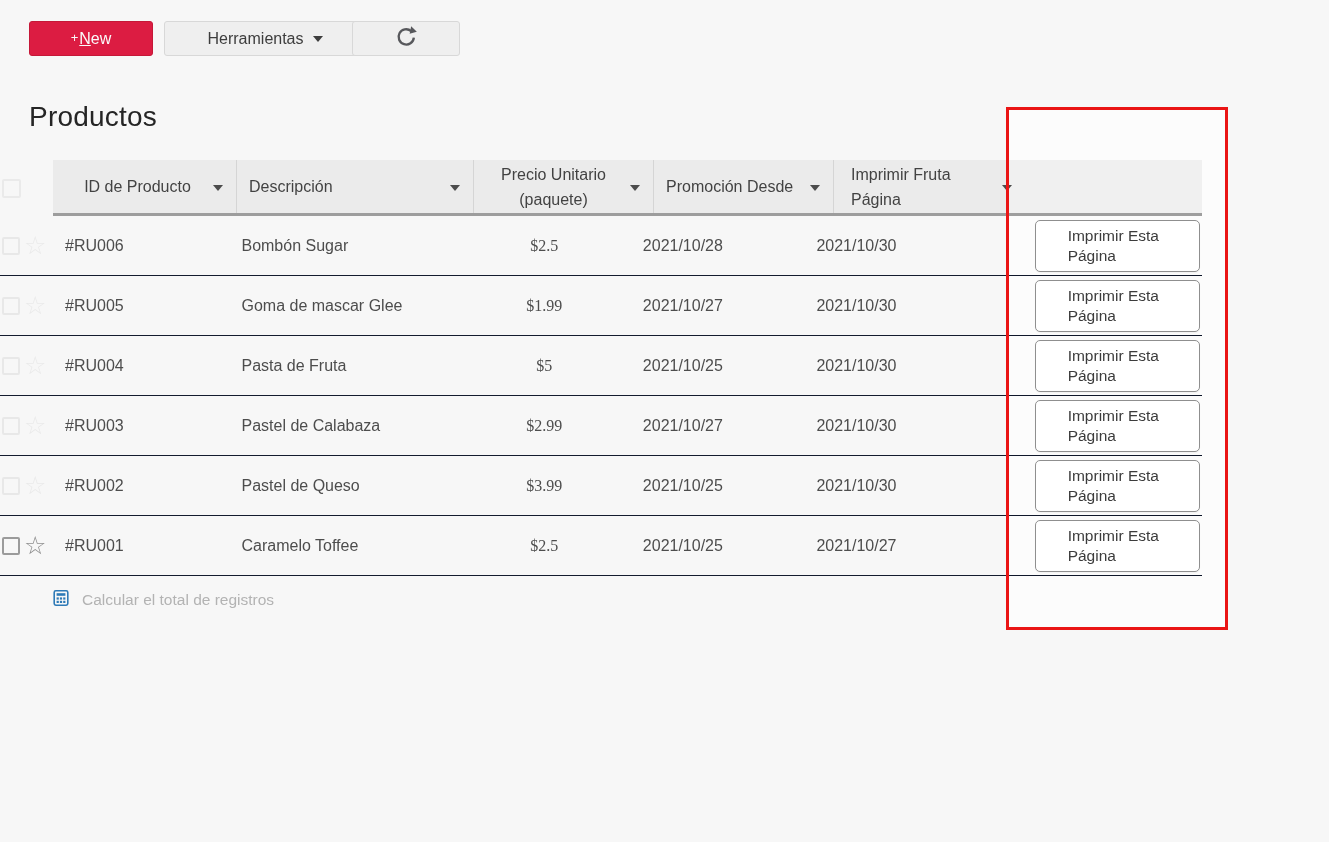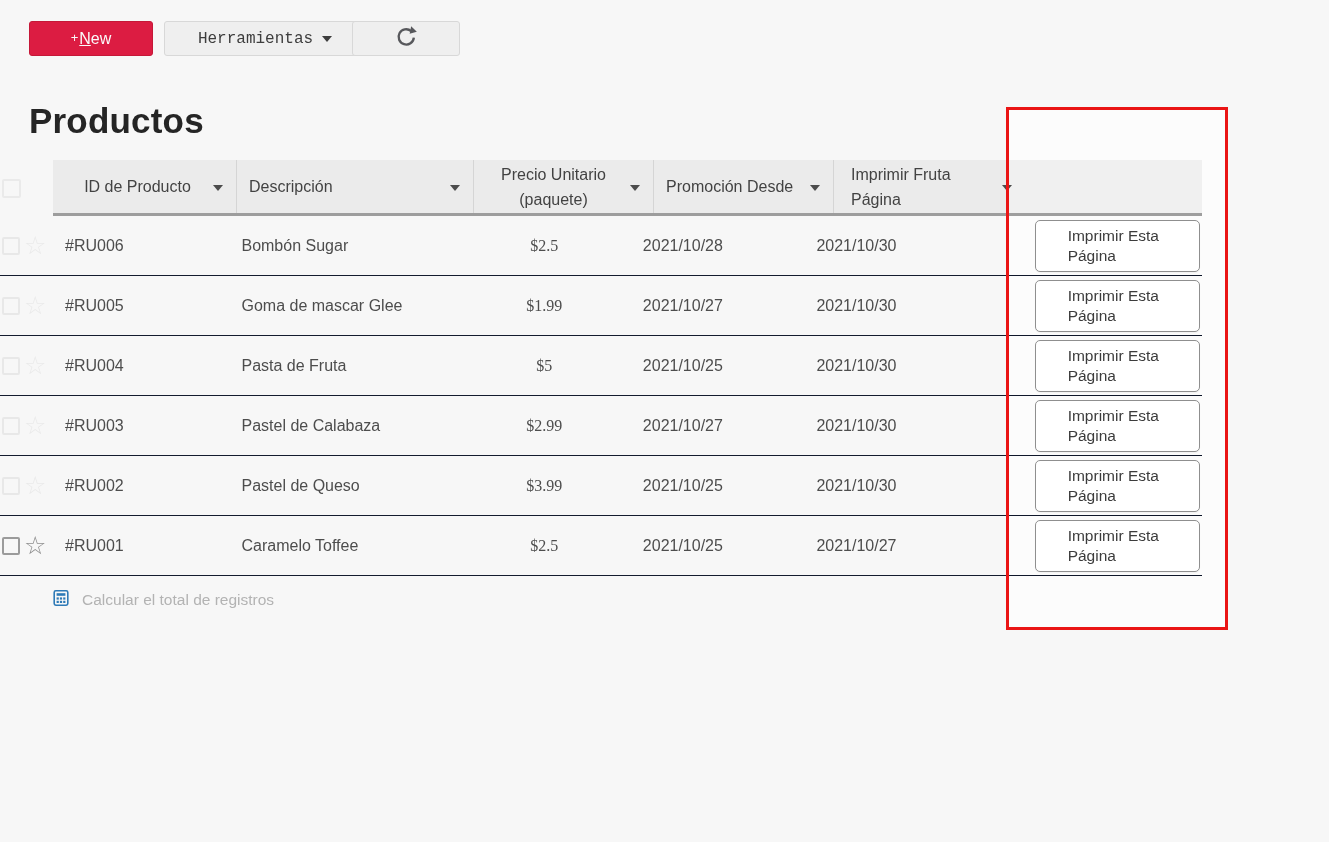--- a/index.html
+++ b/index.html
@@ -20,32 +20,32 @@
   }
   .btn-new {
     left: 29px; width: 124px;
     background: #e0183f; color: #fff; border: 1px solid #c81335;
   }
   .btn-new .plus { font-size: 13px; margin-right: 1px; position: relative; top: -1px; }
   .btn-new .ak { text-decoration: underline; }
   .btn-gray {
     background: #f4f4f4; border: 1px solid #dcdcdc; color: #3a3a3a;
   }
-  .btn-tools { left: 164px; width: 202px; gap: 9px; font-family: Liberation Mono, monospace; }
+  .btn-tools { left: 164px; width: 202px; gap: 9px; }
   .btn-refresh { left: 352px; width: 108px; }
   .caret {
     width: 0; height: 0;
     border-left: 5px solid transparent; border-right: 5px solid transparent;
     border-top: 6px solid #3a3a3a;
     display: inline-block;
   }
   
   .page-title {
     position: absolute; left: 29px; top: 101px;
-    font-size: 35px; font-weight: 700; color: #212121; letter-spacing: 0.2px;
+    font-size: 28px; font-weight: 400; color: #212121; letter-spacing: 0.2px;
   }
   
   .grid { position: absolute; left: 0; top: 160px; width: 1202px; }
   .thead {
     position: absolute; left: 53px; top: 0; width: 1149px; height: 56px;
     background: #f0f0f0; border-bottom: 3px solid #9e9e9e;
     display: flex; color: #3f3f3f; font-size: 16px;
   }
   .th {
     position: relative; display: flex; flex-direction: column;

